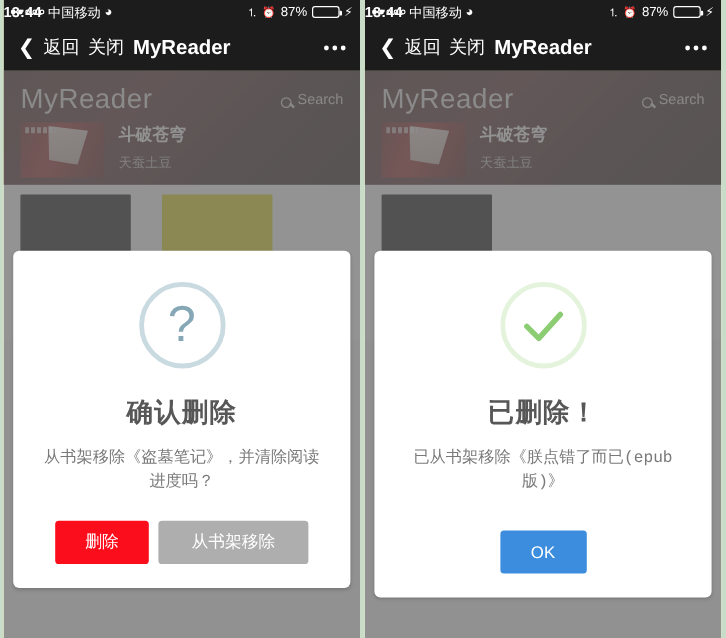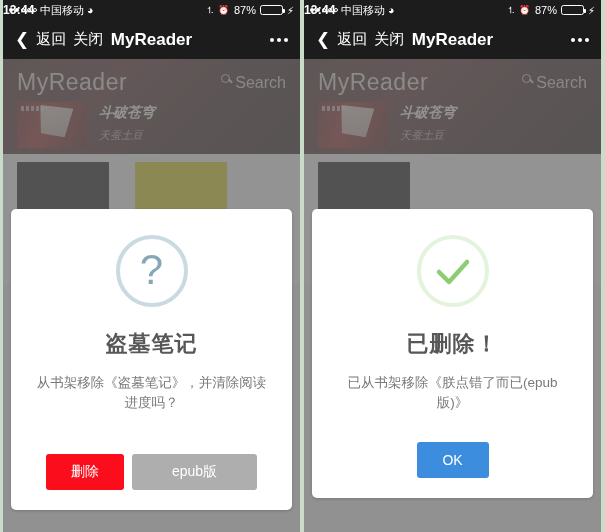--- a/index.html
+++ b/index.html
@@ -88,21 +88,21 @@
     background: linear-gradient(135deg, #3a1c1c 0%, #4a1f22 35%, #2c1616 70%, #241414 100%);
     position: relative;
   }
   .hero-top {
     display: flex; align-items: center; justify-content: space-between;
     padding: 10px 14px 0 14px;
   }
   .hero-logo {
     font-size: 23px; color: #d8d4d2; font-weight: 300; letter-spacing: .5px;
   }
-  .hero-search { display: flex; align-items: flex-start; gap: 5px; color: #cfcbc9; font-size: 16px; }
+  .hero-search { display: flex; align-items: flex-end; gap: 5px; color: #cfcbc9; font-size: 12px; }
   .mag {
     width: 9px; height: 9px; border: 1.5px solid #cfcbc9; border-radius: 50%;
     position: relative; display: inline-block;
   }
   .mag::after {
     content: ""; position: absolute; width: 5px; height: 1.5px; background: #cfcbc9;
     transform: rotate(45deg); right: -4px; bottom: 0px;
   }
   .featured { display: flex; gap: 12px; padding: 6px 14px 0 14px; }
   .featured-cover {
@@ -117,21 +117,21 @@
     background: linear-gradient(#e6e2dd, #c8bfb5);
     transform: skewX(-8deg); opacity: .85;
     clip-path: polygon(0 0, 100% 12%, 86% 100%, 14% 88%);
   }
   .featured-cover::after {
     content: ""; position: absolute; left: 4px; top: 4px;
     width: 26px; height: 5px;
     background: repeating-linear-gradient(90deg,#ddd 0 3px,transparent 3px 5px);
     opacity: .7;
   }
-  .featured-meta { padding-top: 2px; font-style: italic; }
+  .featured-meta { padding-top: 2px; }
   .featured-title { color: #efefef; font-size: 14px; font-weight: bold; }
   .featured-author { color: #b3b0ae; font-size: 11px; margin-top: 6px; }
 
   .shelf { background: #f2f2f2; padding: 8px 14px; }
   .shelf-row { display: flex; gap: 26px; }
   .shelf-item { width: 92px; text-align: center; }
   .shelf-cover { width: 92px; height: 58px; border-radius: 1px; }
   .shelf-cover.black { background: #0c0c0c; }
   .shelf-cover.yellow { background: #d6cc0f; }
   .shelf-label {
@@ -168,24 +168,24 @@
   .modal-icon.success  { border: 4px solid #e4f3dc; }
   .qmark { font-size: 42px; color: #86a7b5; font-weight: 400; line-height: 1; margin-top: -2px; }
   .checksvg { width: 44px; height: 44px; display: block; }
 
   .modal-title {
     font-size: 22px; font-weight: bold; color: #575757;
     margin-top: 22px; letter-spacing: 1px;
   }
   .modal-text {
     font-size: 13.5px; color: #797979; line-height: 1.5;
-    margin-top: 14px; padding: 0 6px;
+    margin-top: 14px; padding: 0 6px; font-family: Liberation Mono, monospace;
   }
   .modal-actions {
-    display: flex; justify-content: center; gap: 8px; margin-top: 40px;
+    display: flex; justify-content: center; gap: 8px; margin-top: 20px;
   }
   .btn {
     border: none; border-radius: 3px;
     font-size: 14px; color: #fff;
     padding: 9px 0; cursor: pointer;
     font-family: inherit;
   }
   .btn-danger  { background: #fc0d1b; width: 78px; }
   .btn-neutral { background: #aeaeae; width: 125px; }
   .btn-primary { background: #3c8dde; width: 72px; padding: 10px 0; font-size: 14px; }
@@ -269,25 +269,25 @@
         </div>
         <div class="hint">点击右上角按钮添加书籍</div>
       </div>
 
       <div class="overlay"></div>
 
       <div class="modal">
         <div class="modal-icon question">
           <span class="qmark">?</span>
         </div>
-        <div class="modal-title">盗墓笔记</div>
+        <div class="modal-title">确认删除</div>
         <div class="modal-text">从书架移除《盗墓笔记》，并清除阅读进度吗？</div>
         <div class="modal-actions">
           <button class="btn btn-danger">删除</button>
-          <button class="btn btn-neutral">epub版</button>
+          <button class="btn btn-neutral">从书架移除</button>
         </div>
       </div>
     </div>
   </div>
 
   <div class="panel">
 
     <div class="statusbar">
       <div class="sb-left">
         <span class="dots">

